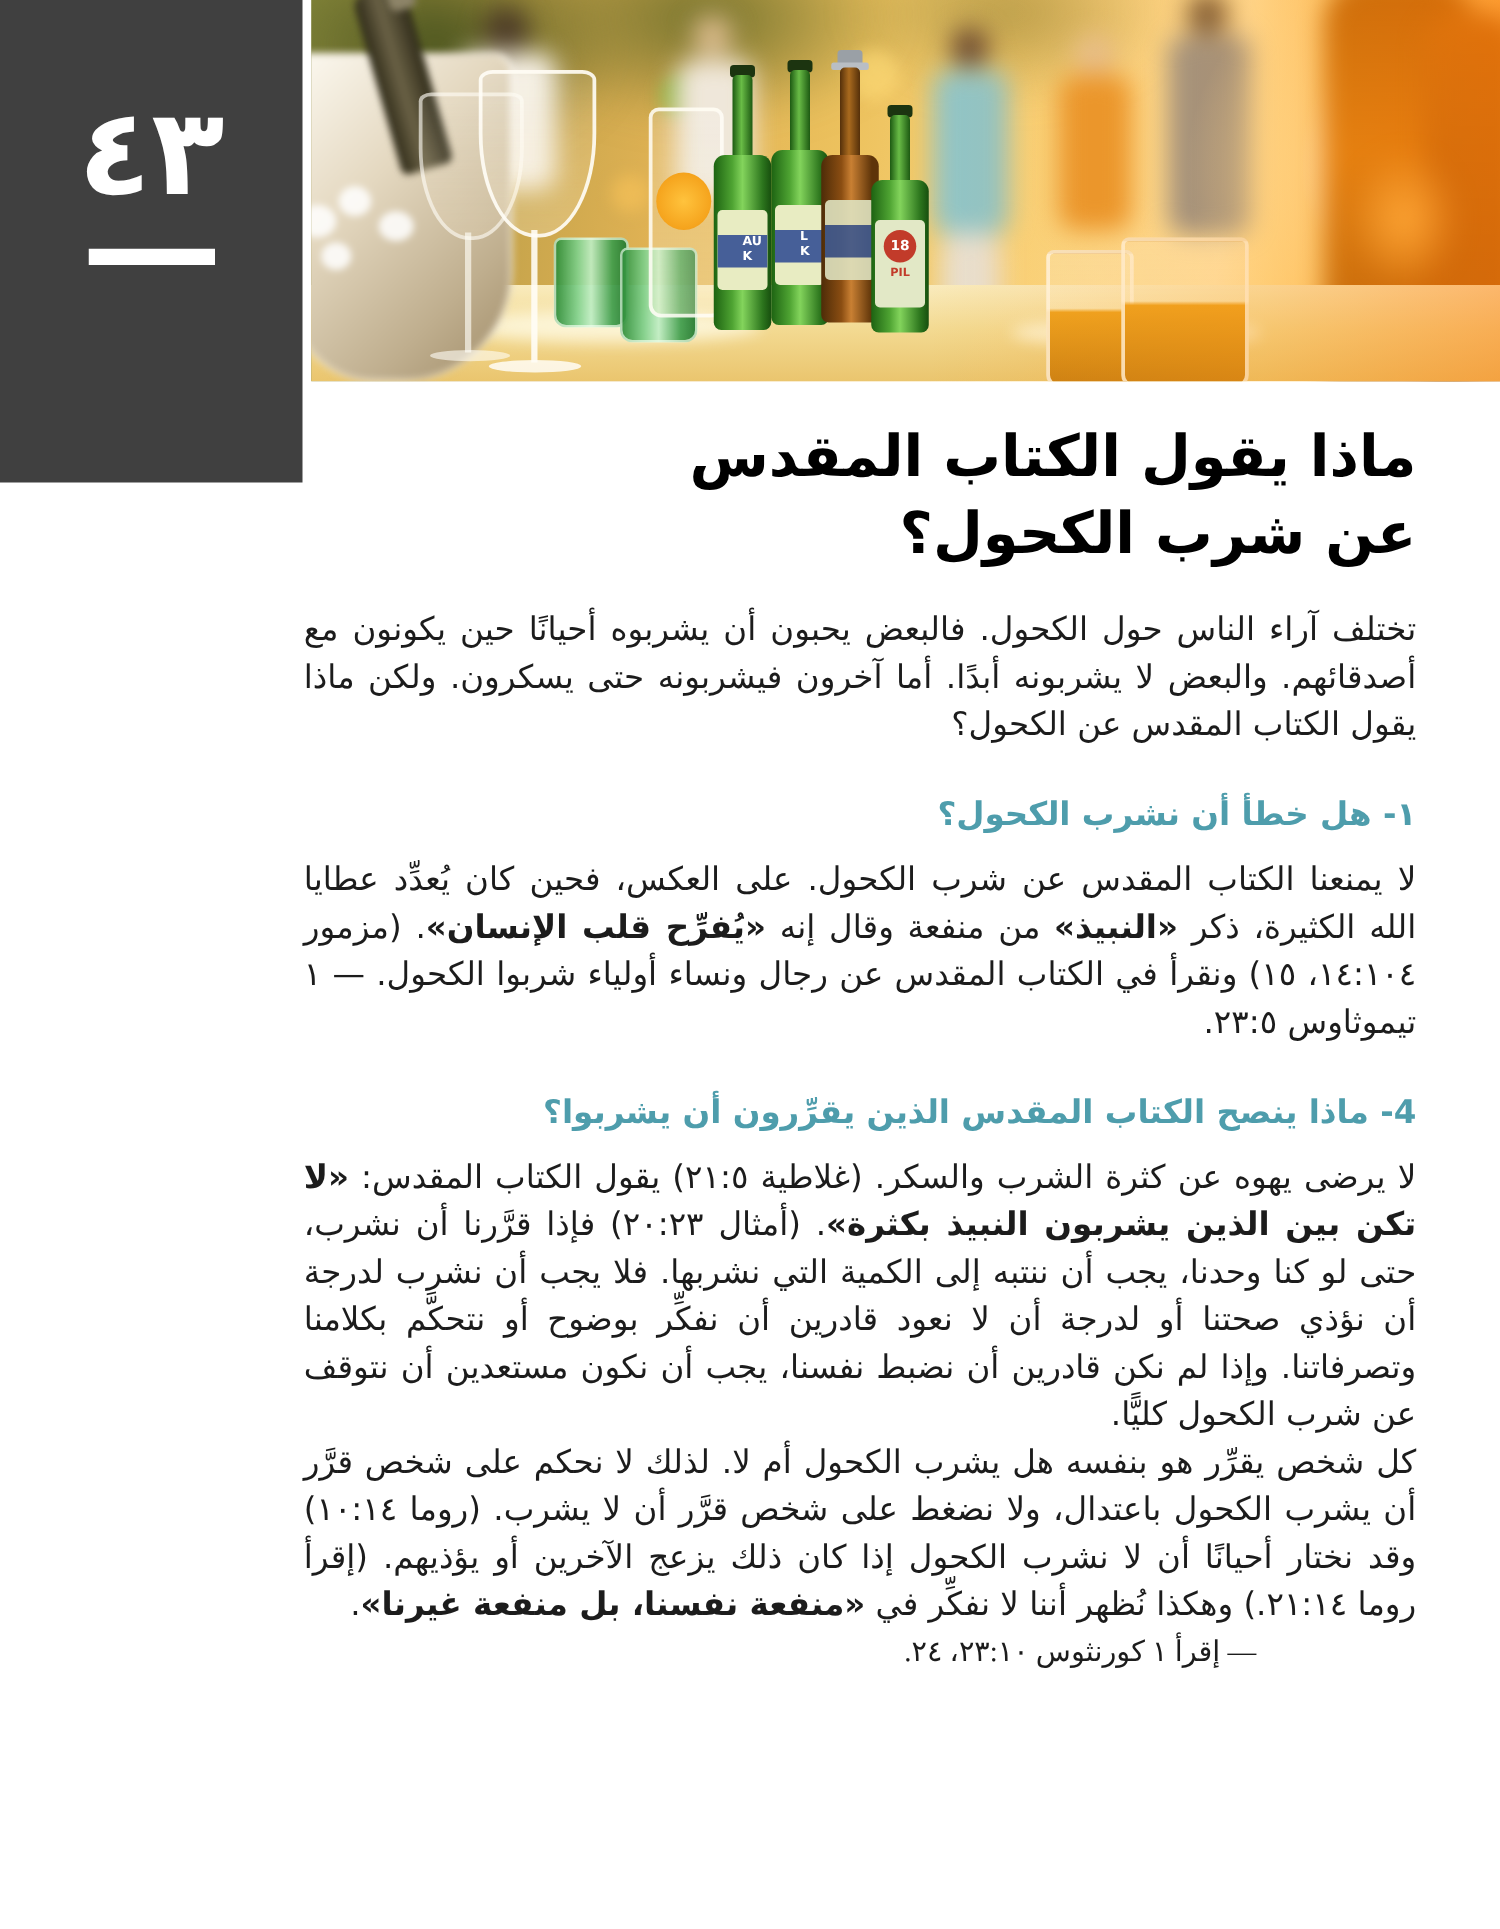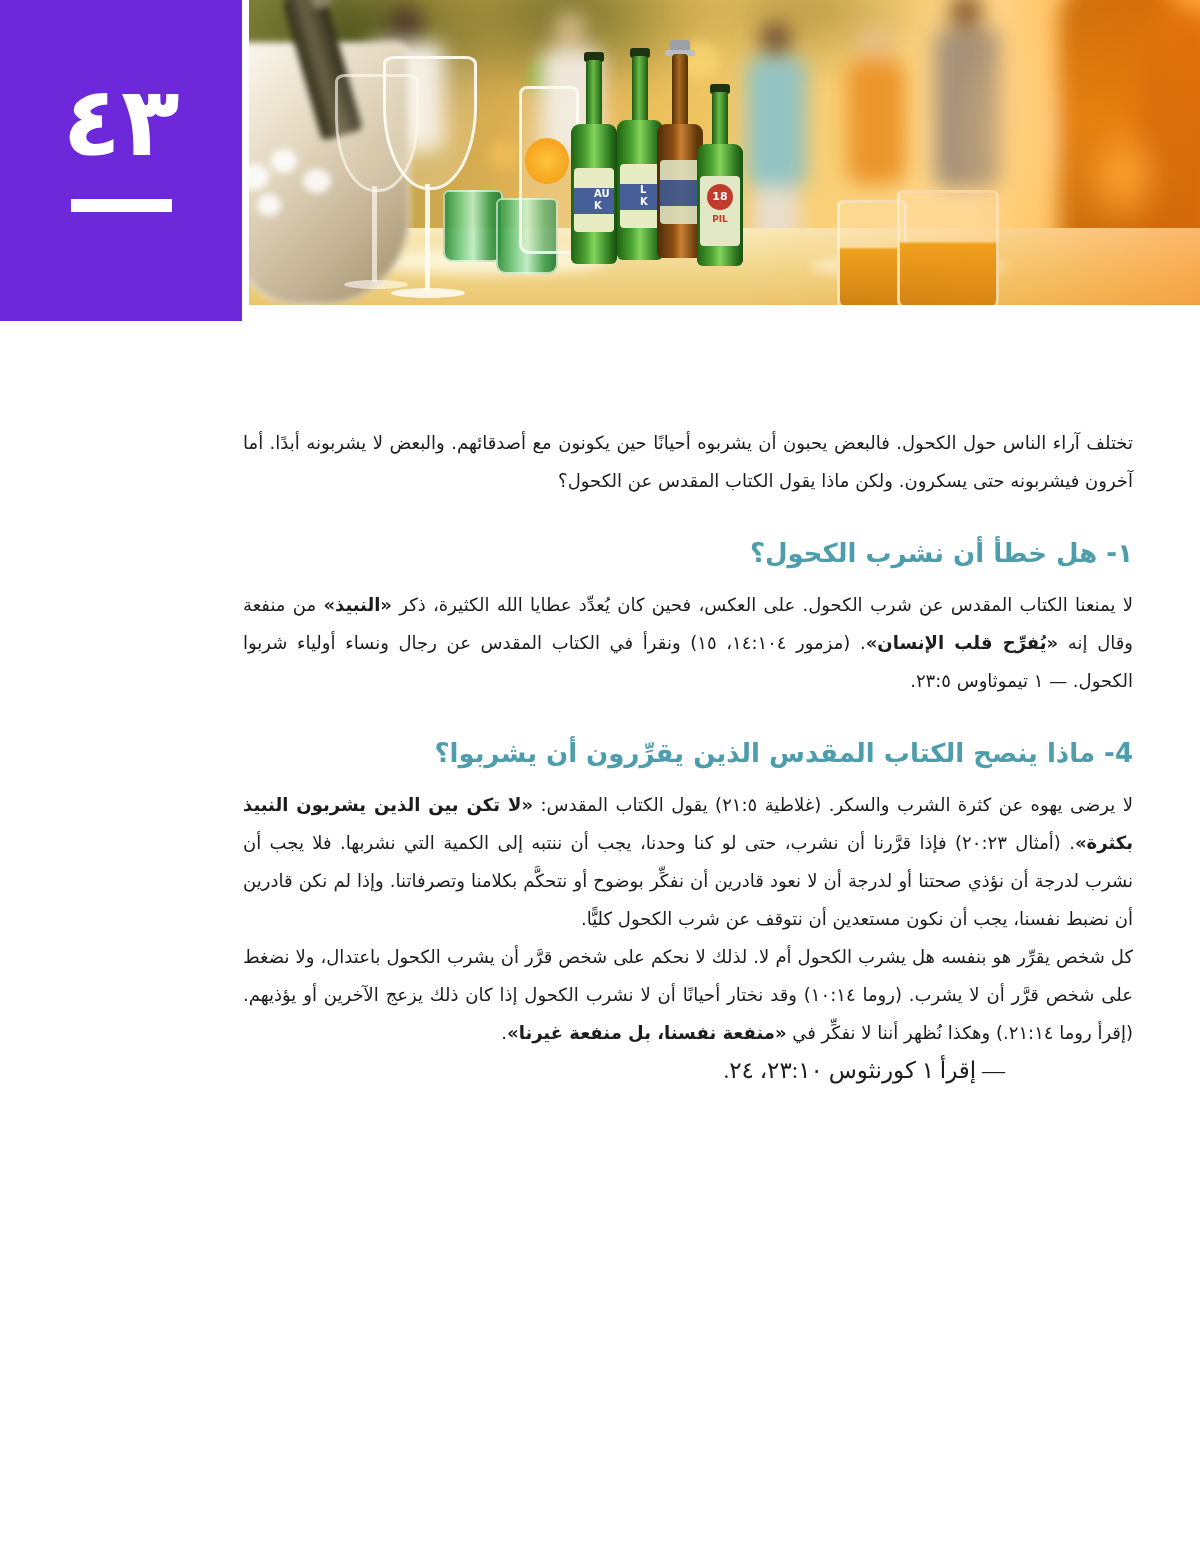--- a/index.html
+++ b/index.html
@@ -1,19 +1,19 @@
 <!DOCTYPE html>
 <html><head>
 <meta charset="utf-8">
 <style>
   html,body{margin:0;padding:0;background:#ffffff;}
   .page{position:relative;width:1200px;height:1543px;background:#fff;overflow:hidden;
         font-family:"DejaVu Sans",sans-serif;}
   
-  .badge{position:absolute;left:0;top:0;width:242px;height:321px;background:#6d28d9;}
+  .badge{position:absolute;left:0;top:0;width:242px;height:386px;background:#404040;}
   .badge-num{position:absolute;left:0;top:62px;width:242px;text-align:center;
              color:#fff;font-size:96px;font-weight:700;line-height:120px;}
   .badge-line{position:absolute;left:71px;top:199px;width:101px;height:13px;background:#fff;}
   
   .photo{position:absolute;left:249px;top:0;width:951px;height:305px;overflow:hidden;
          background:linear-gradient(97deg,#8d8d3e 0%,#c2a24a 16%,#e0b254 30%,#edc25e 45%,
                     #f8d277 58%,#ffe9ae 76%,#ffcf63 88%,#ffb347 100%);}
   .photo *{position:absolute;}
   .blur16{filter:blur(16px);} .blur10{filter:blur(10px);} .blur6{filter:blur(6px);} .blur3{filter:blur(3px);}
   .foliage1{left:-50px;top:-60px;width:300px;height:190px;border-radius:50%;
@@ -100,21 +100,21 @@
   
   .bglass{border:3px solid rgba(255,250,235,.85);border-radius:6px 6px 10px 10px;
           background:linear-gradient(180deg,rgba(255,246,220,.30) 0%,rgba(255,240,200,.35) 42%,#eda21f 45%,#c97f12 100%);}
   .bg1{left:588px;top:200px;width:64px;height:104px;}
   .bg2{left:648px;top:190px;width:96px;height:114px;}
   .warm{left:0;top:0;width:951px;height:305px;
         background:linear-gradient(90deg,rgba(255,170,40,0) 52%,rgba(255,150,25,.28) 80%,rgba(255,120,10,.45) 100%);}
   
   .content{position:absolute;left:243px;top:305px;width:890px;direction:rtl;color:#1c1c1c;}
   .title{margin:30px 0 28px 0;color:#000;font-size:46px;line-height:61px;font-weight:800;text-align:right;letter-spacing:0;}
-  .para{font-size:18px;line-height:38px;text-align:justify;margin:0;}
+  .para{font-size:26px;line-height:38px;text-align:justify;margin:0;}
   .heading{color:#4e9dac;font-size:26px;line-height:34px;font-weight:700;margin:36px 0 16px 0;text-align:right;}
   .bold{font-weight:700;}
   .cite-line{font-size:23px;line-height:38px;padding-right:128px;margin:0;font-family:Liberation Serif, serif;}
 </style>
 </head>
 <body>
 
 <div class="page">
 
   <div class="badge">
@@ -232,21 +232,22 @@
       </div>
     </div>
 
     <div class="bglass bg1"></div>
     <div class="bglass bg2"></div>
     <div class="warm"></div>
   </div>
 
   <div class="content">
     <h1 class="title">
-      <br>
+      <span>ماذا يقول الكتاب المقدس</span><br>
+      <span>عن شرب الكحول؟</span>
     </h1>
 
     <p class="para">تختلف آراء الناس حول الكحول. فالبعض يحبون أن يشربوه أحيانًا حين يكونون مع أصدقائهم. والبعض لا يشربونه أبدًا. أما آخرون فيشربونه حتى يسكرون. ولكن ماذا يقول الكتاب المقدس عن الكحول؟</p>
 
     <h2 class="heading">١- هل خطأ أن نشرب الكحول؟</h2>
     <p class="para"><span>لا يمنعنا الكتاب المقدس عن شرب الكحول. على العكس، فحين كان يُعدِّد عطايا الله الكثيرة، ذكر </span><span class="bold">«النبيذ»</span><span> من منفعة وقال إنه </span><span class="bold">«يُفرِّح قلب الإنسان»</span><span>. (مزمور ١٤:١٠٤، ١٥) ونقرأ في الكتاب المقدس عن رجال ونساء أولياء شربوا الكحول. — ١ تيموثاوس ٢٣:٥.</span></p>
 
     <h2 class="heading">4- ماذا ينصح الكتاب المقدس الذين يقرِّرون أن يشربوا؟</h2>
     <p class="para"><span>لا يرضى يهوه عن كثرة الشرب والسكر. (غلاطية ٢١:٥) يقول الكتاب المقدس: </span><span class="bold">«لا تكن بين الذين يشربون النبيذ بكثرة»</span><span>. (أمثال ٢٠:٢٣) فإذا قرَّرنا أن نشرب، حتى لو كنا وحدنا، يجب أن ننتبه إلى الكمية التي نشربها. فلا يجب أن نشرب لدرجة أن نؤذي صحتنا أو لدرجة أن لا نعود قادرين أن نفكِّر بوضوح أو نتحكَّم بكلامنا وتصرفاتنا. وإذا لم نكن قادرين أن نضبط نفسنا، يجب أن نكون مستعدين أن نتوقف عن شرب الكحول كليًّا.</span></p>
 

